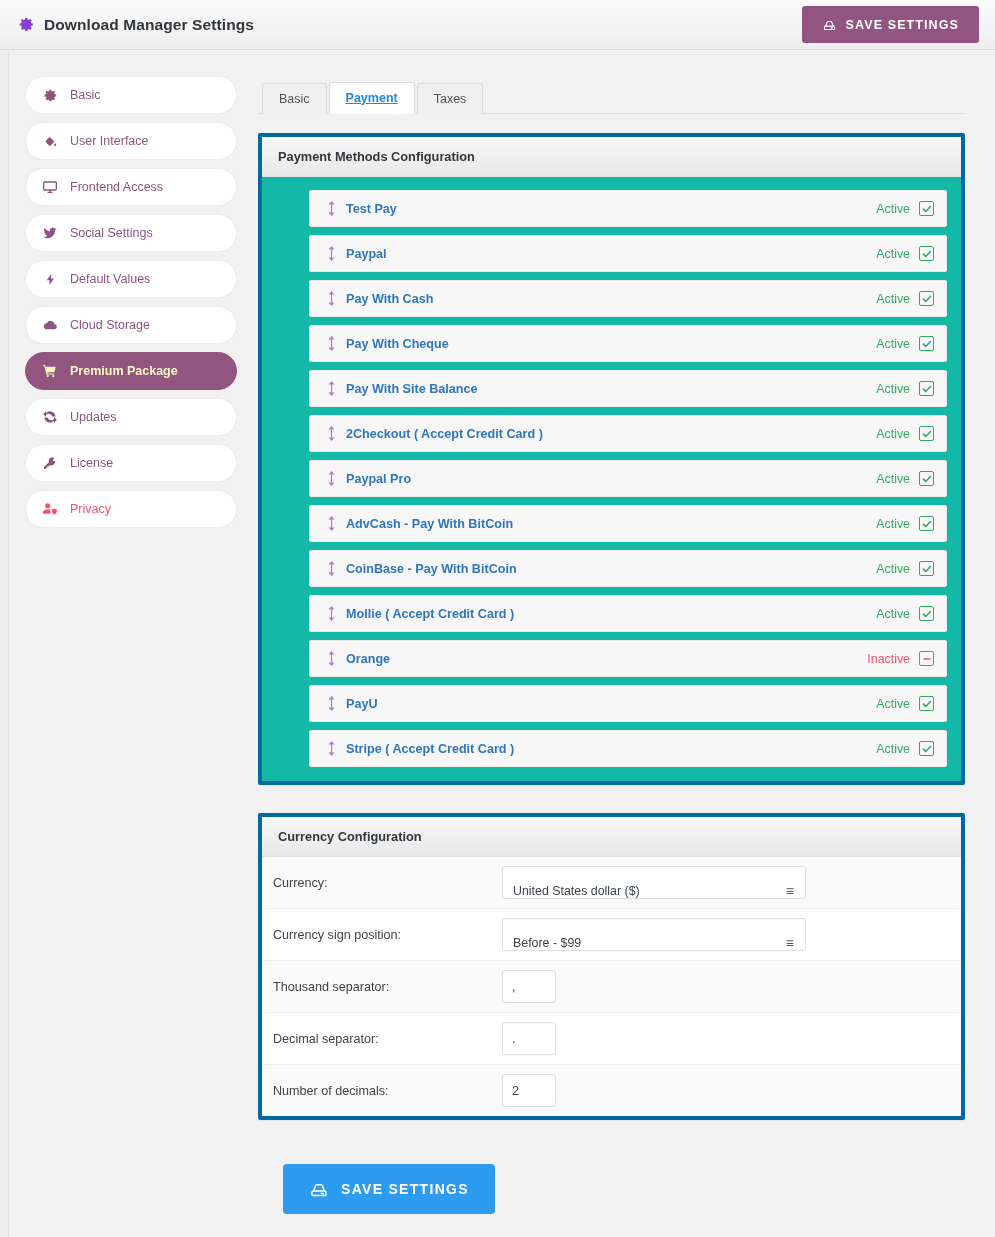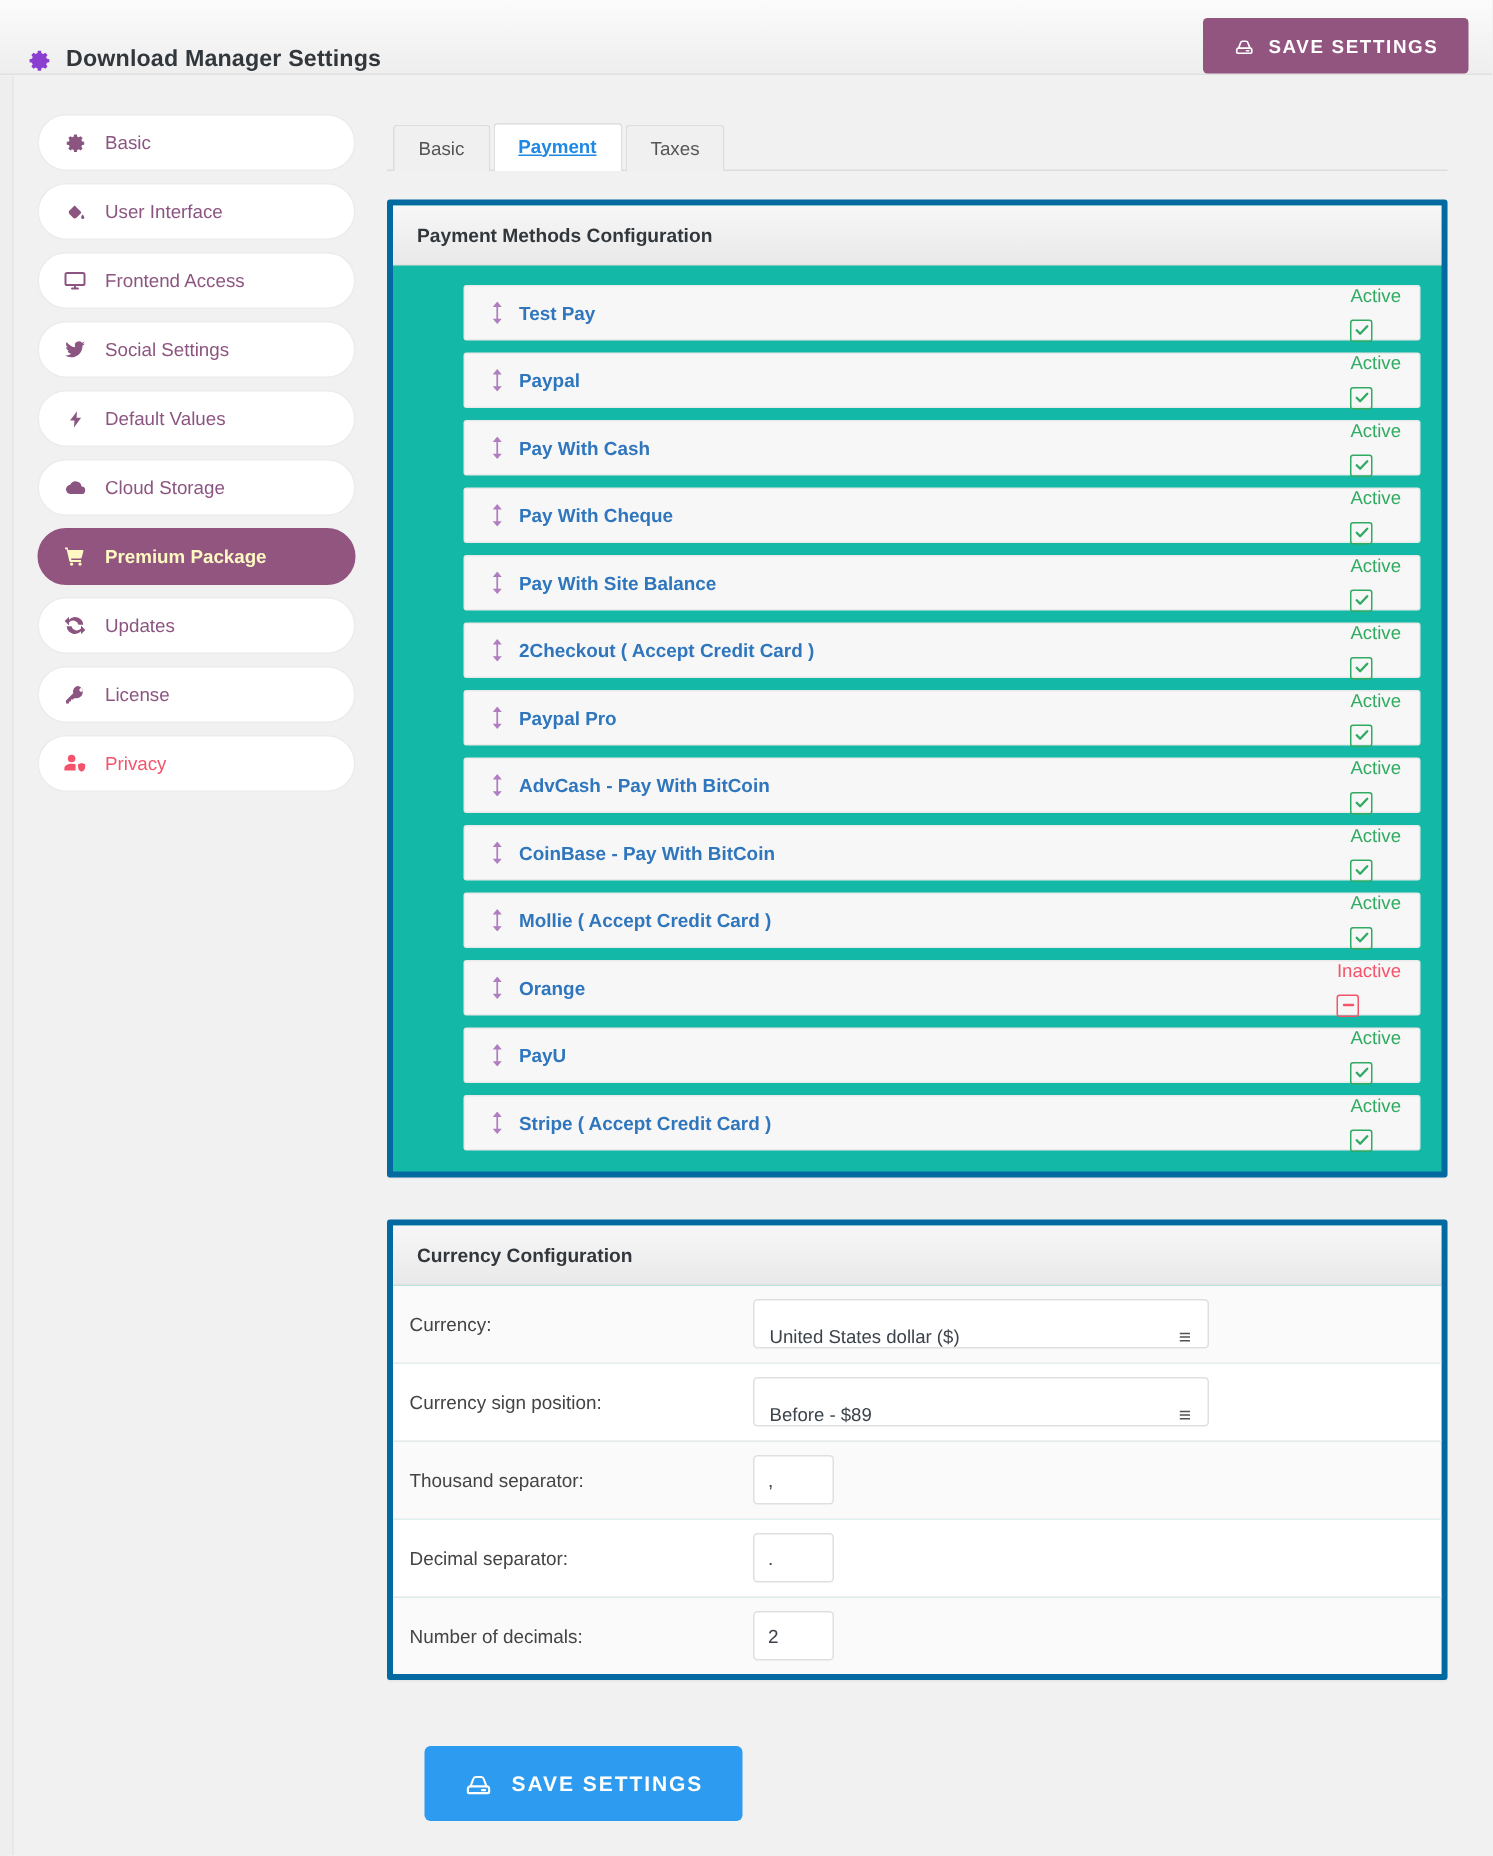--- a/index.html
+++ b/index.html
@@ -20,21 +20,21 @@
     overflow: hidden;
   }
 
   
   .topbar {
     position: relative;
     height: 50px;
     background: linear-gradient(to bottom, #fbfbfb 0%, #eeeeee 100%);
     border-bottom: 1px solid #e0e0e0;
     display: flex;
-    align-items: flex-end;
+    align-items: center;
     padding: 0 16px 0 18px;
   }
   .topbar-left { display: flex; align-items: center; gap: 9px; }
   .gear-head { width: 17px; height: 17px; display: block; }
   .app-title {
     font-size: 15.5px;
     font-weight: bold;
     color: #32373c;
     letter-spacing: .1px;
   }
@@ -189,24 +189,23 @@
   }
   .pm-name {
     font-size: 12.6px;
     font-weight: bold;
     color: #2f76bd;
     cursor: pointer;
   }
   .pm-status {
     margin-left: auto;
     display: flex;
-    align-items: flex-start;
+    align-items: flex-end;
     gap: 9px;
     font-size: 12.4px;
-    flex-direction: column;
   }
   .pm-status.on  { color: #32ab62; }
   .pm-status.off { color: #f4546b; }
   .statebox {
     width: 15px; height: 15px;
     border-radius: 2px;
     display: flex; align-items: center; justify-content: center;
     cursor: pointer;
   }
   .statebox.on  { border: 1.6px solid #32ab62; }
@@ -683,21 +682,21 @@
             <div class="cfg-label">Currency:</div>
             <div class="select-box">
               <span>United States dollar ($)</span>
               <span class="burger">≡</span>
             </div>
           </div>
 
           <div class="cfg-row">
             <div class="cfg-label">Currency sign position:</div>
             <div class="select-box">
-              <span>Before - $89</span>
+              <span>Before - $99</span>
               <span class="burger">≡</span>
             </div>
           </div>
 
           <div class="cfg-row">
             <div class="cfg-label">Thousand separator:</div>
             <input class="text-input" type="text" value="," style="">
           </div>
 
           <div class="cfg-row">

